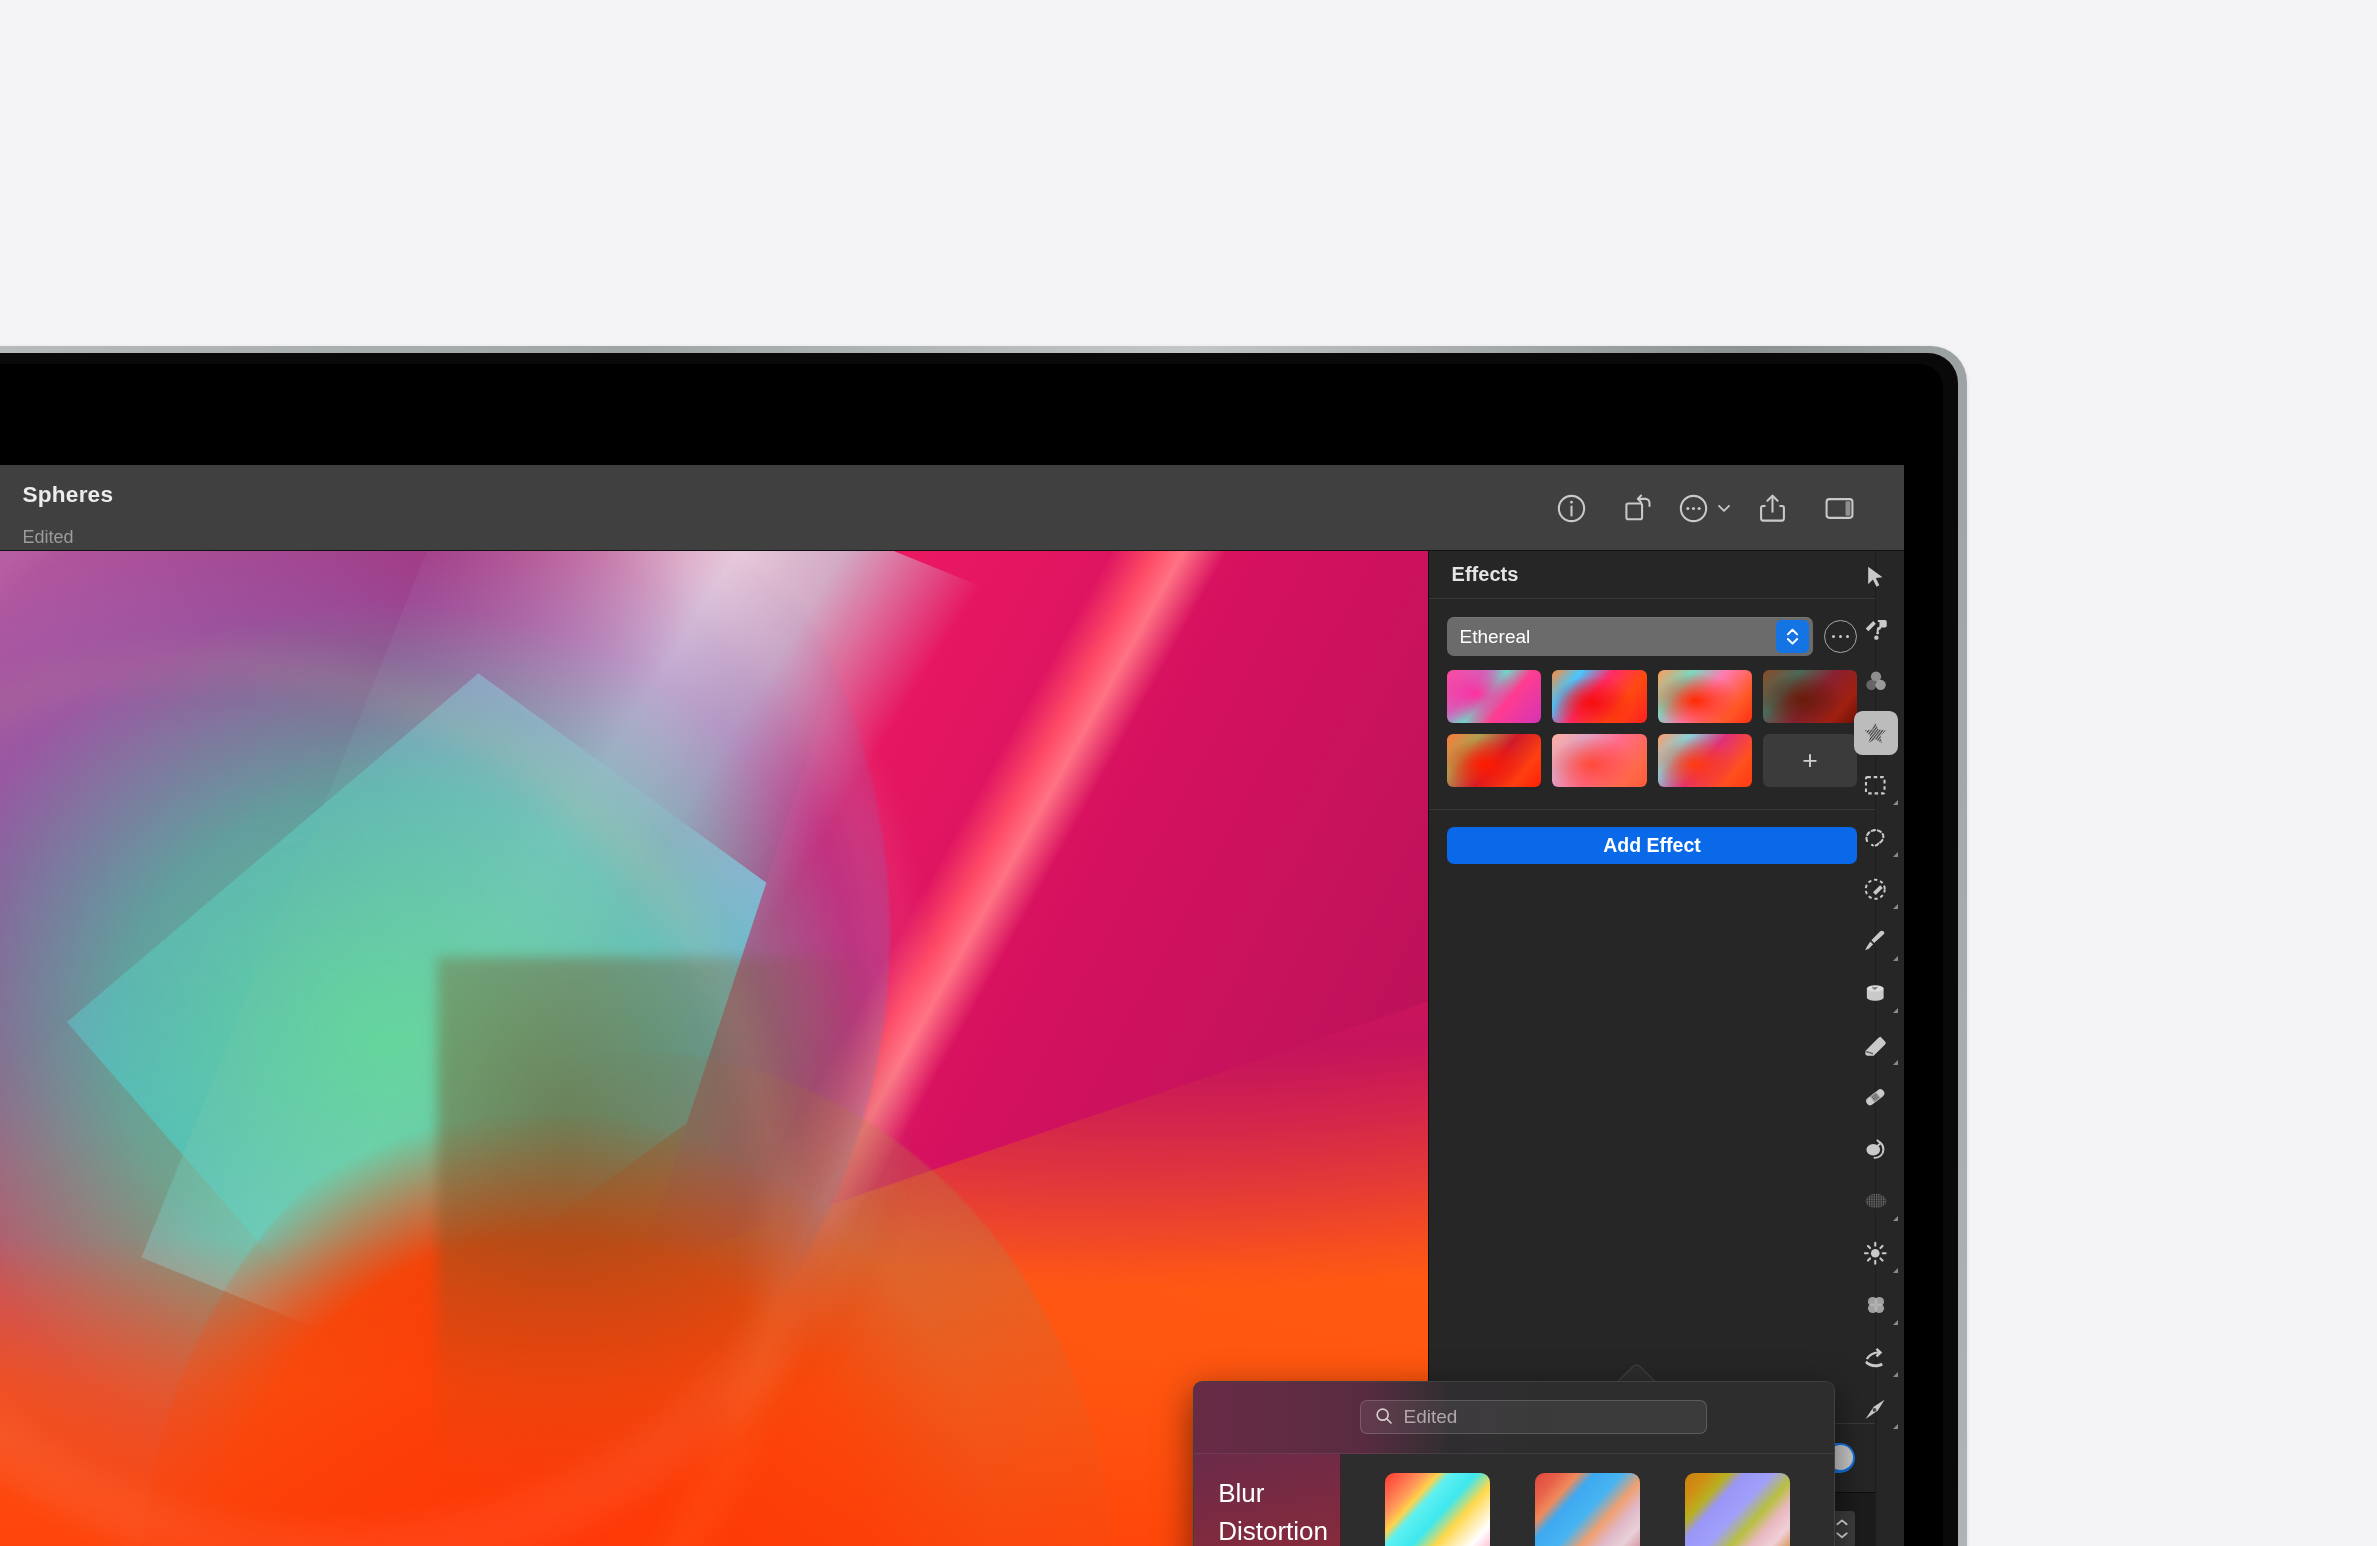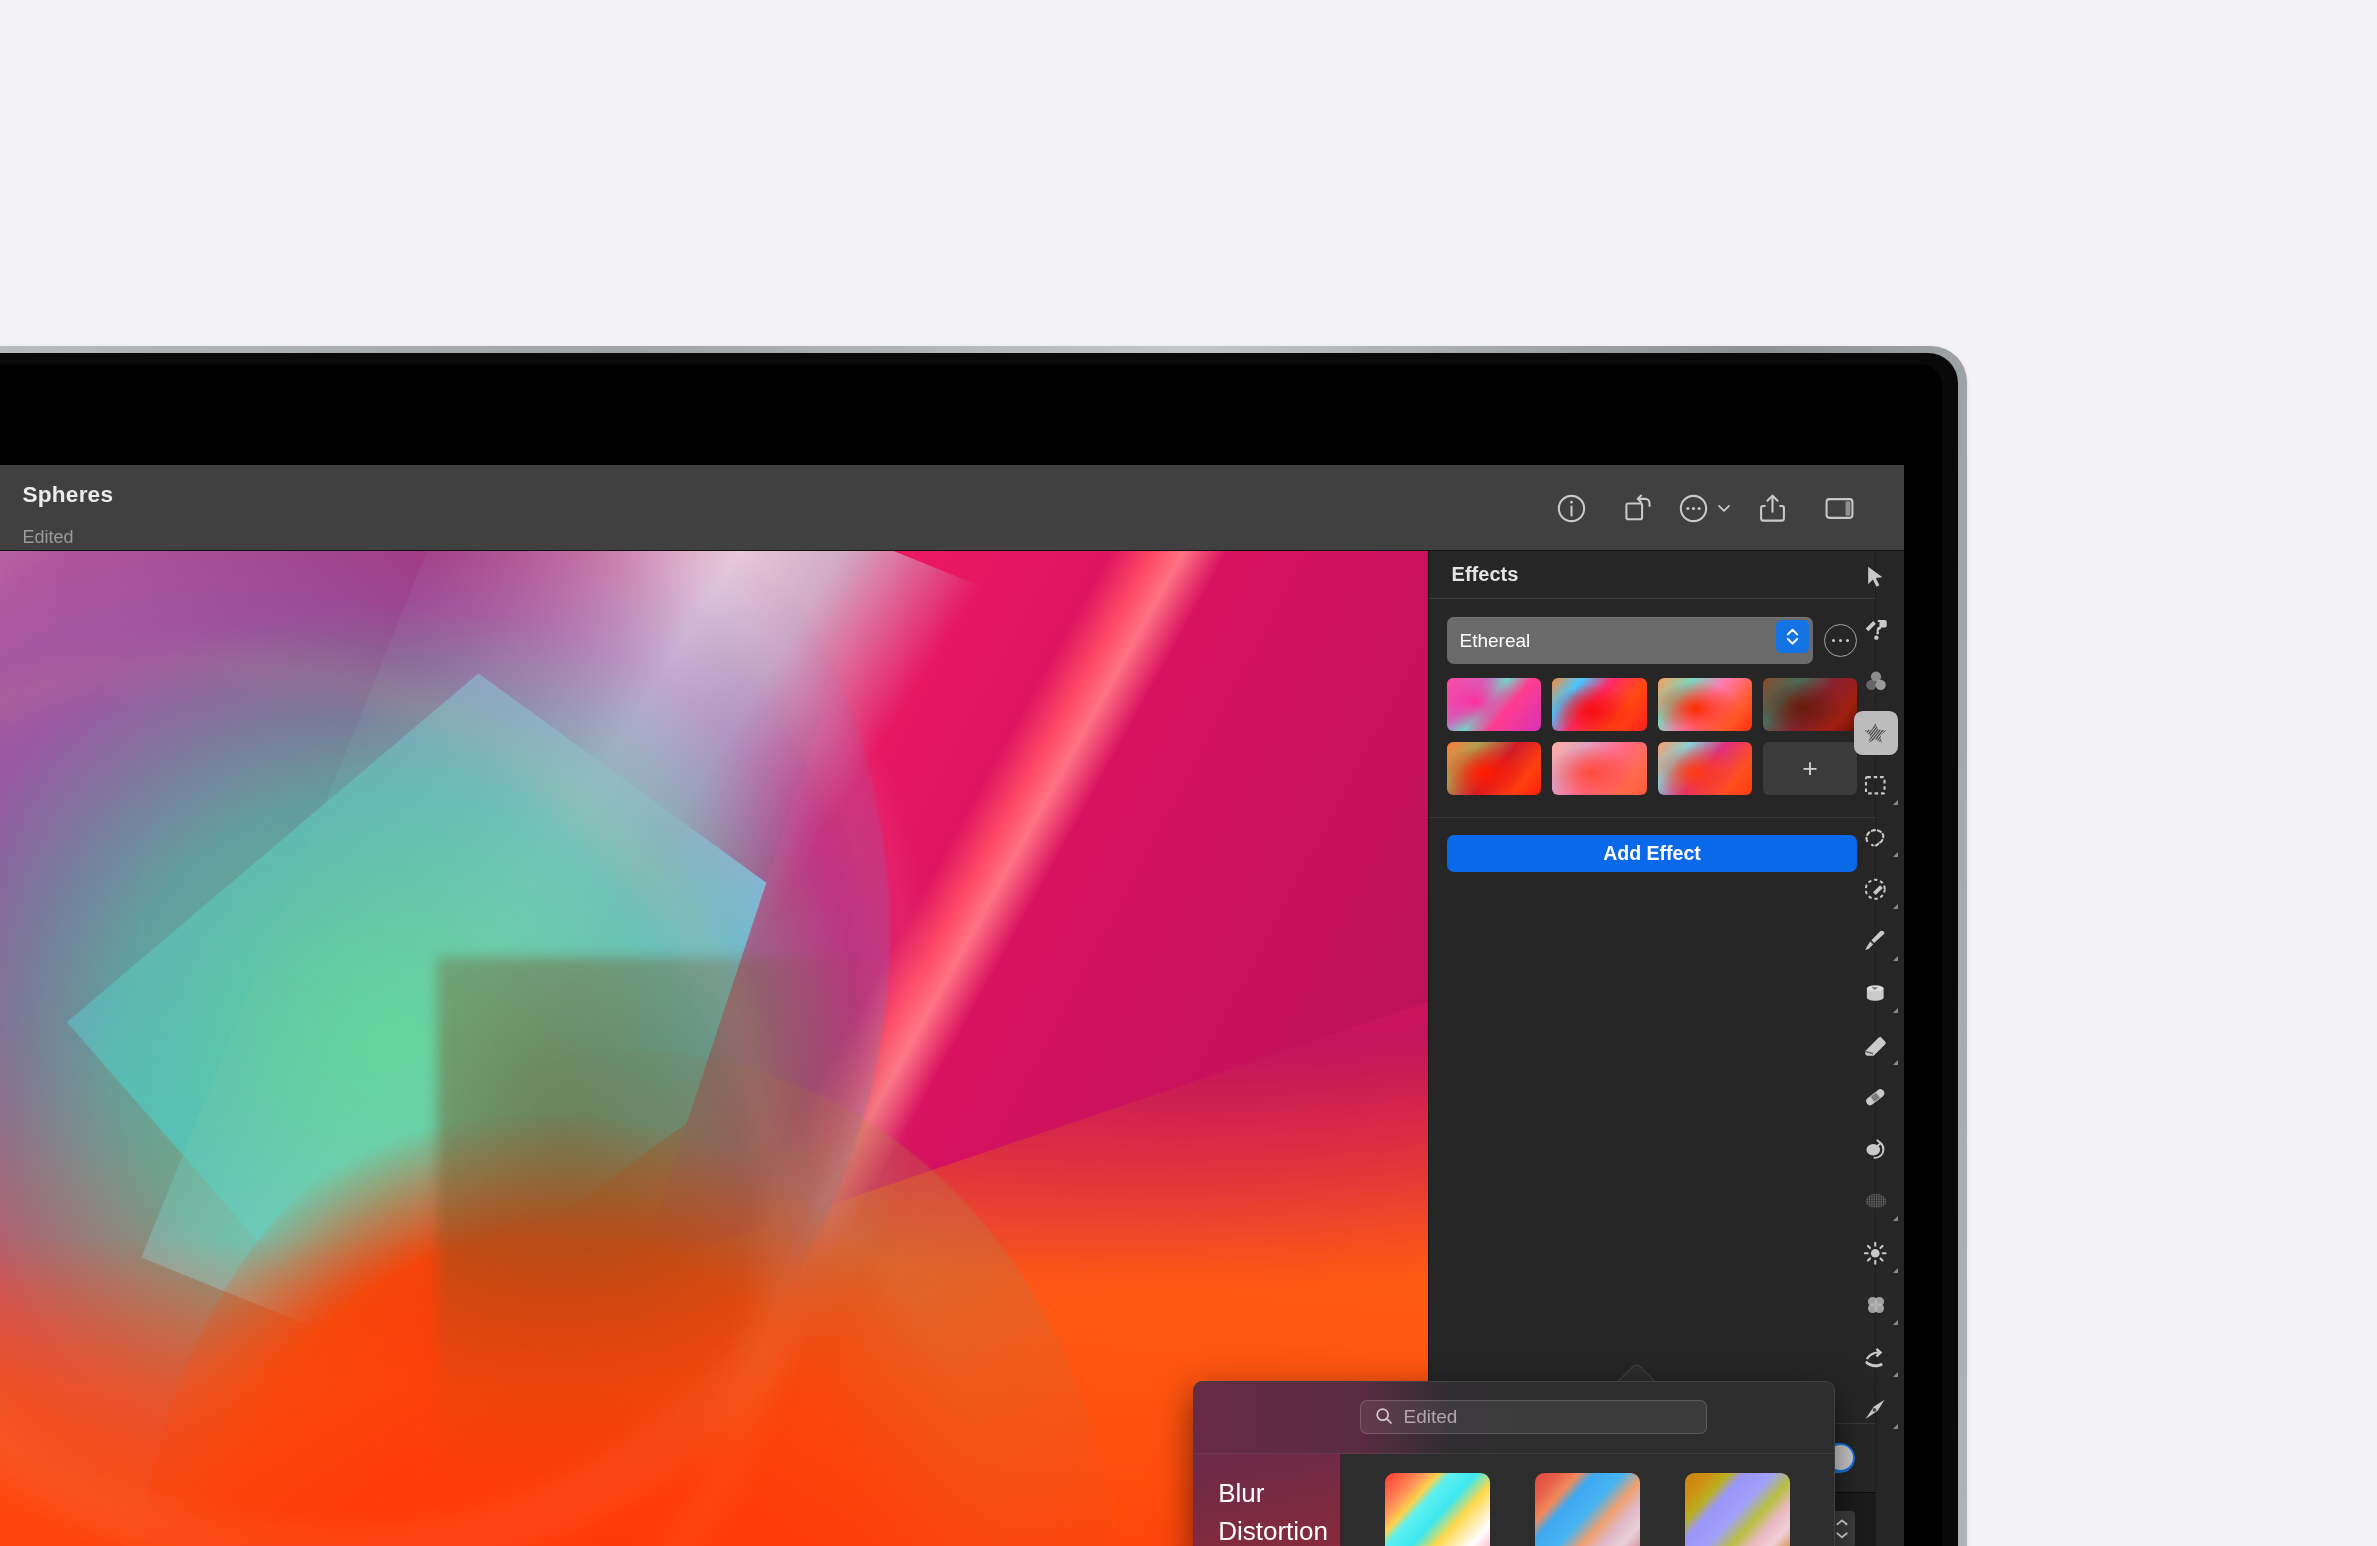--- a/index.html
+++ b/index.html
@@ -80,21 +80,21 @@
     border-left:0.8px solid #0e0e0e;
   }
   #insp-header {
     height:48px; border-bottom:0.8px solid #3a3a3a;
     display:flex; align-items:center; padding-left:22.6px;
   }
   #insp-title { font-size:20px; font-weight:bold; color:#e4e4e4; }
 
   #preset-row { display:flex; align-items:center; padding:18px 18px 0 18px; gap:11px; }
   #preset-select {
-    flex:1; height:47px; background:#6b6b6b; border-radius:7px;
+    flex:1; height:39px; background:#6b6b6b; border-radius:7px;
     display:flex; align-items:center; position:relative;
     box-shadow:inset 0 0.8px 0 rgba(255,255,255,.10);
   }
   #preset-label { font-size:19px; color:#fff; padding-left:12.5px; }
   #preset-stepper {
     position:absolute; right:3.9px; top:3.1px; width:33px; height:33px;
     background:#1474e4; border-radius:5.5px;
     display:flex; flex-direction:column; align-items:center; justify-content:center; gap:1.6px;
   }
   #preset-more {

